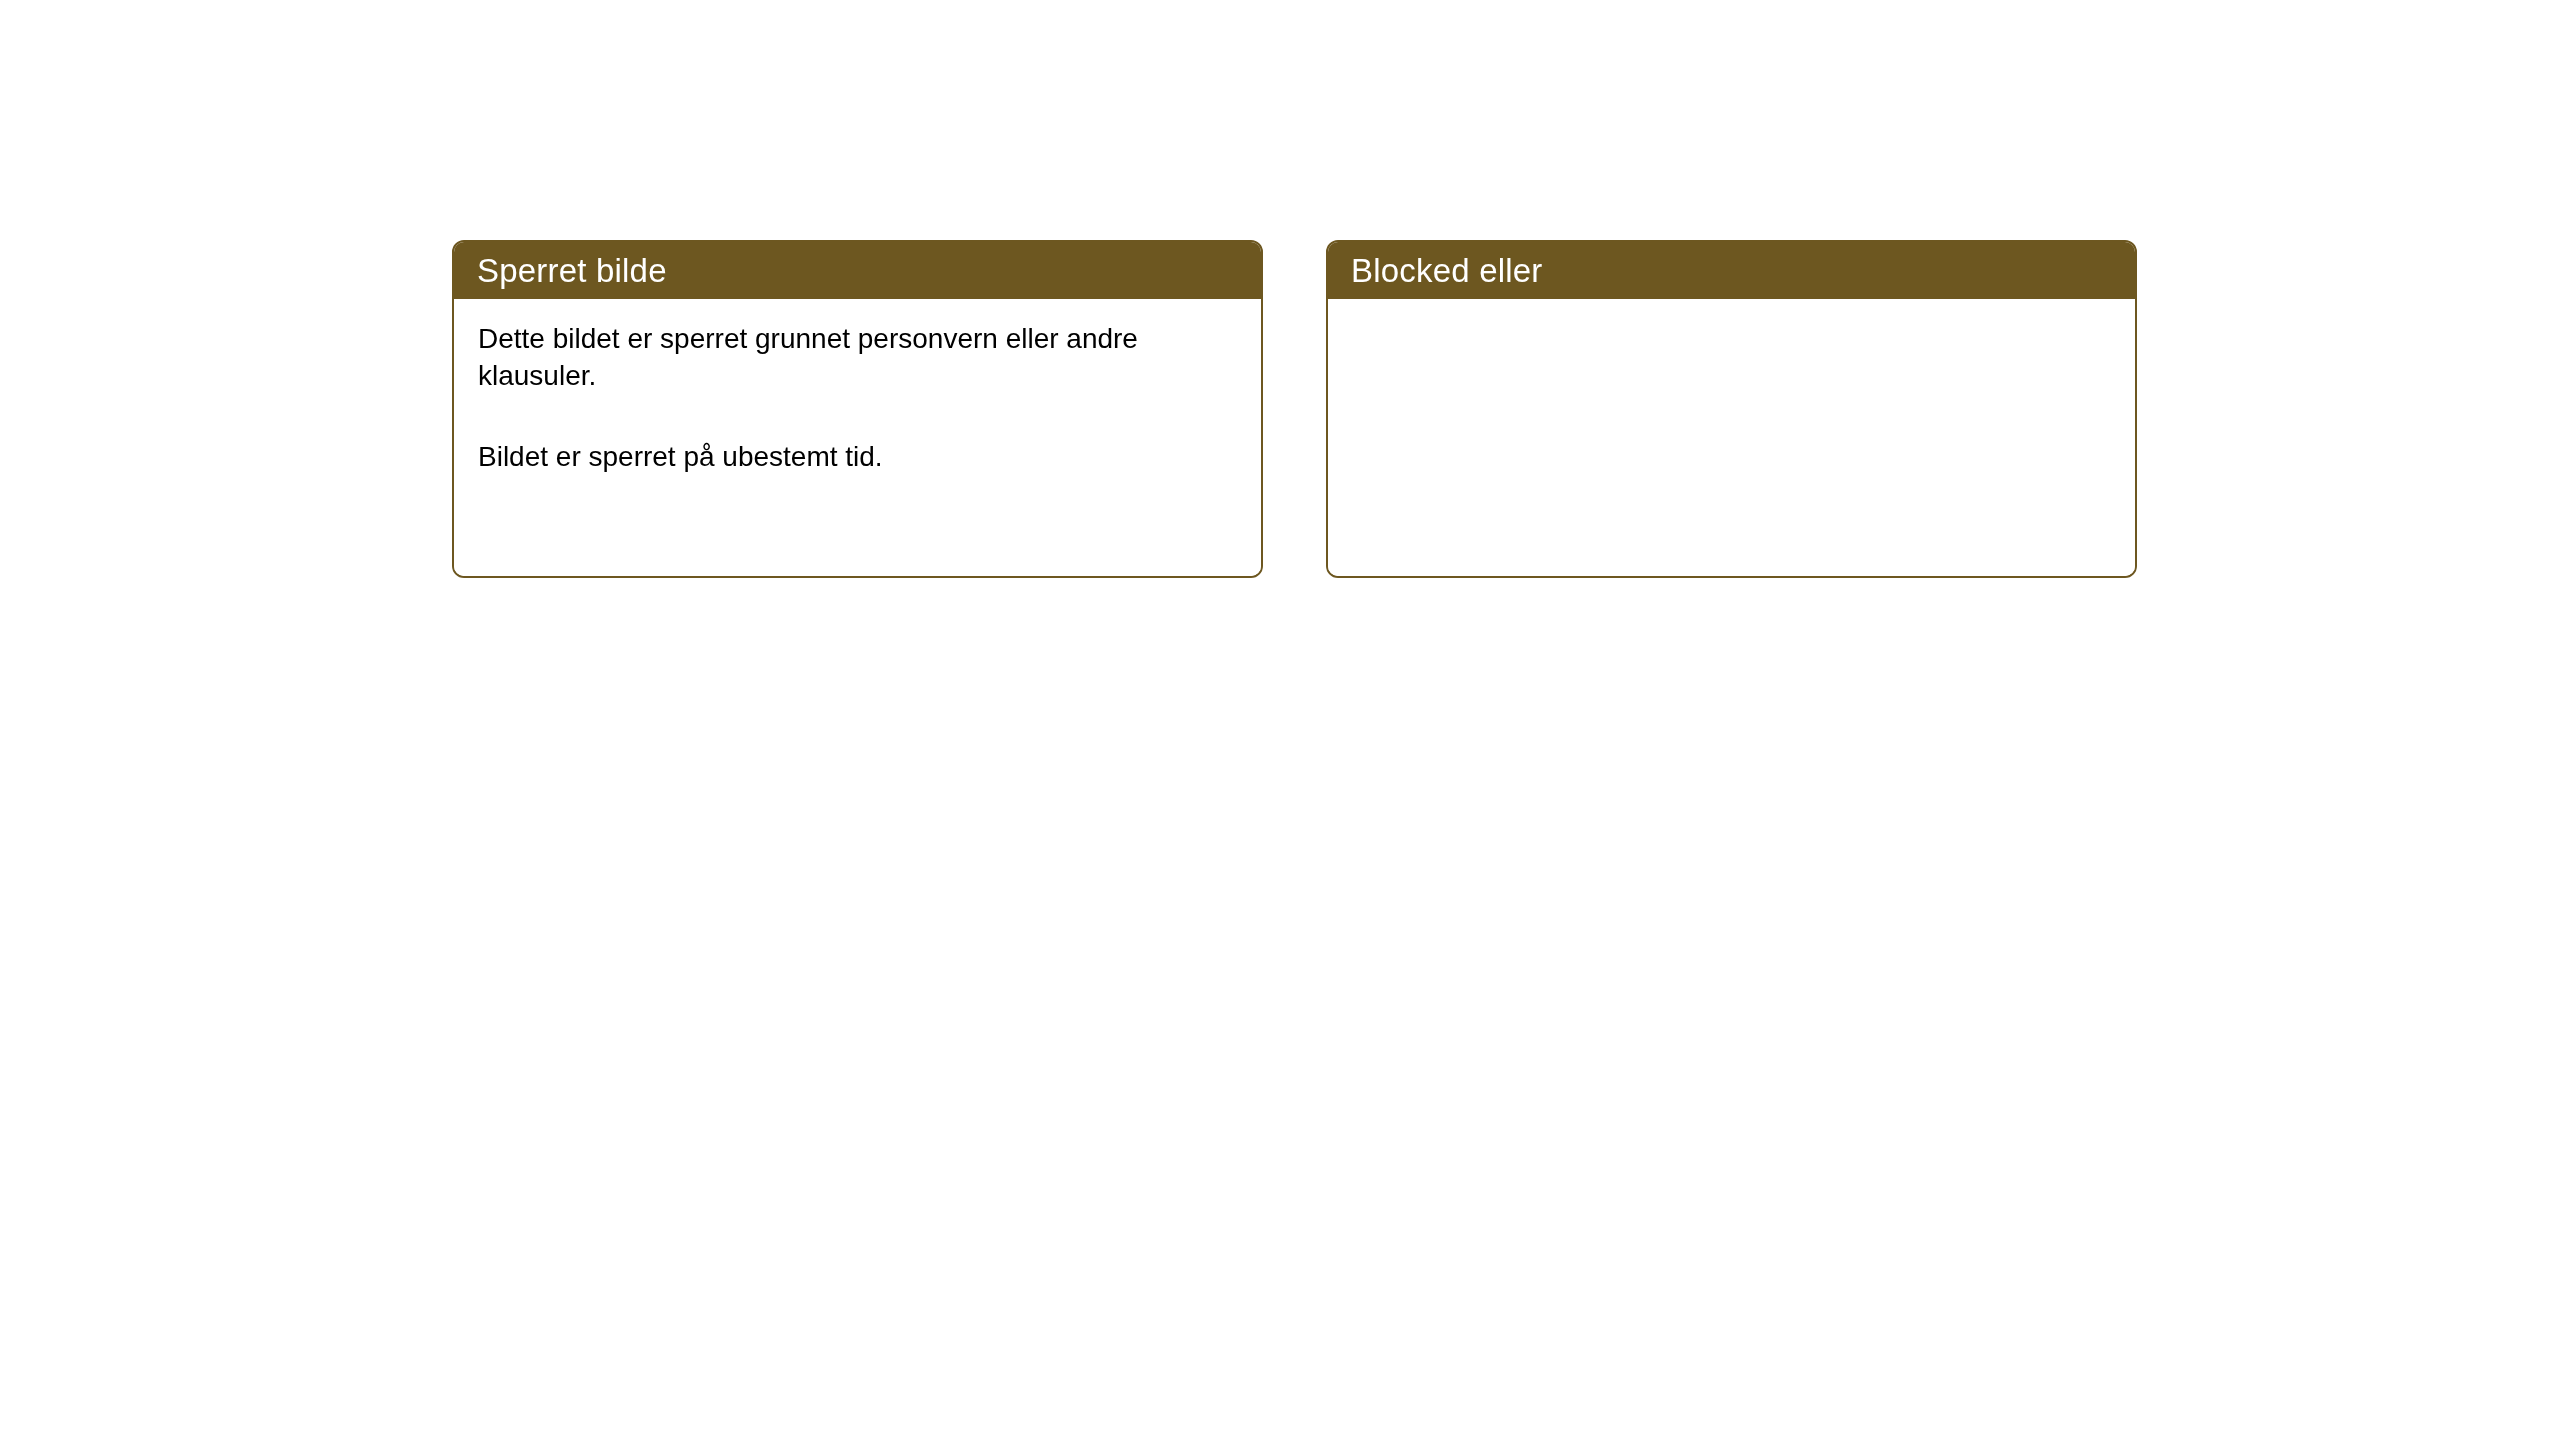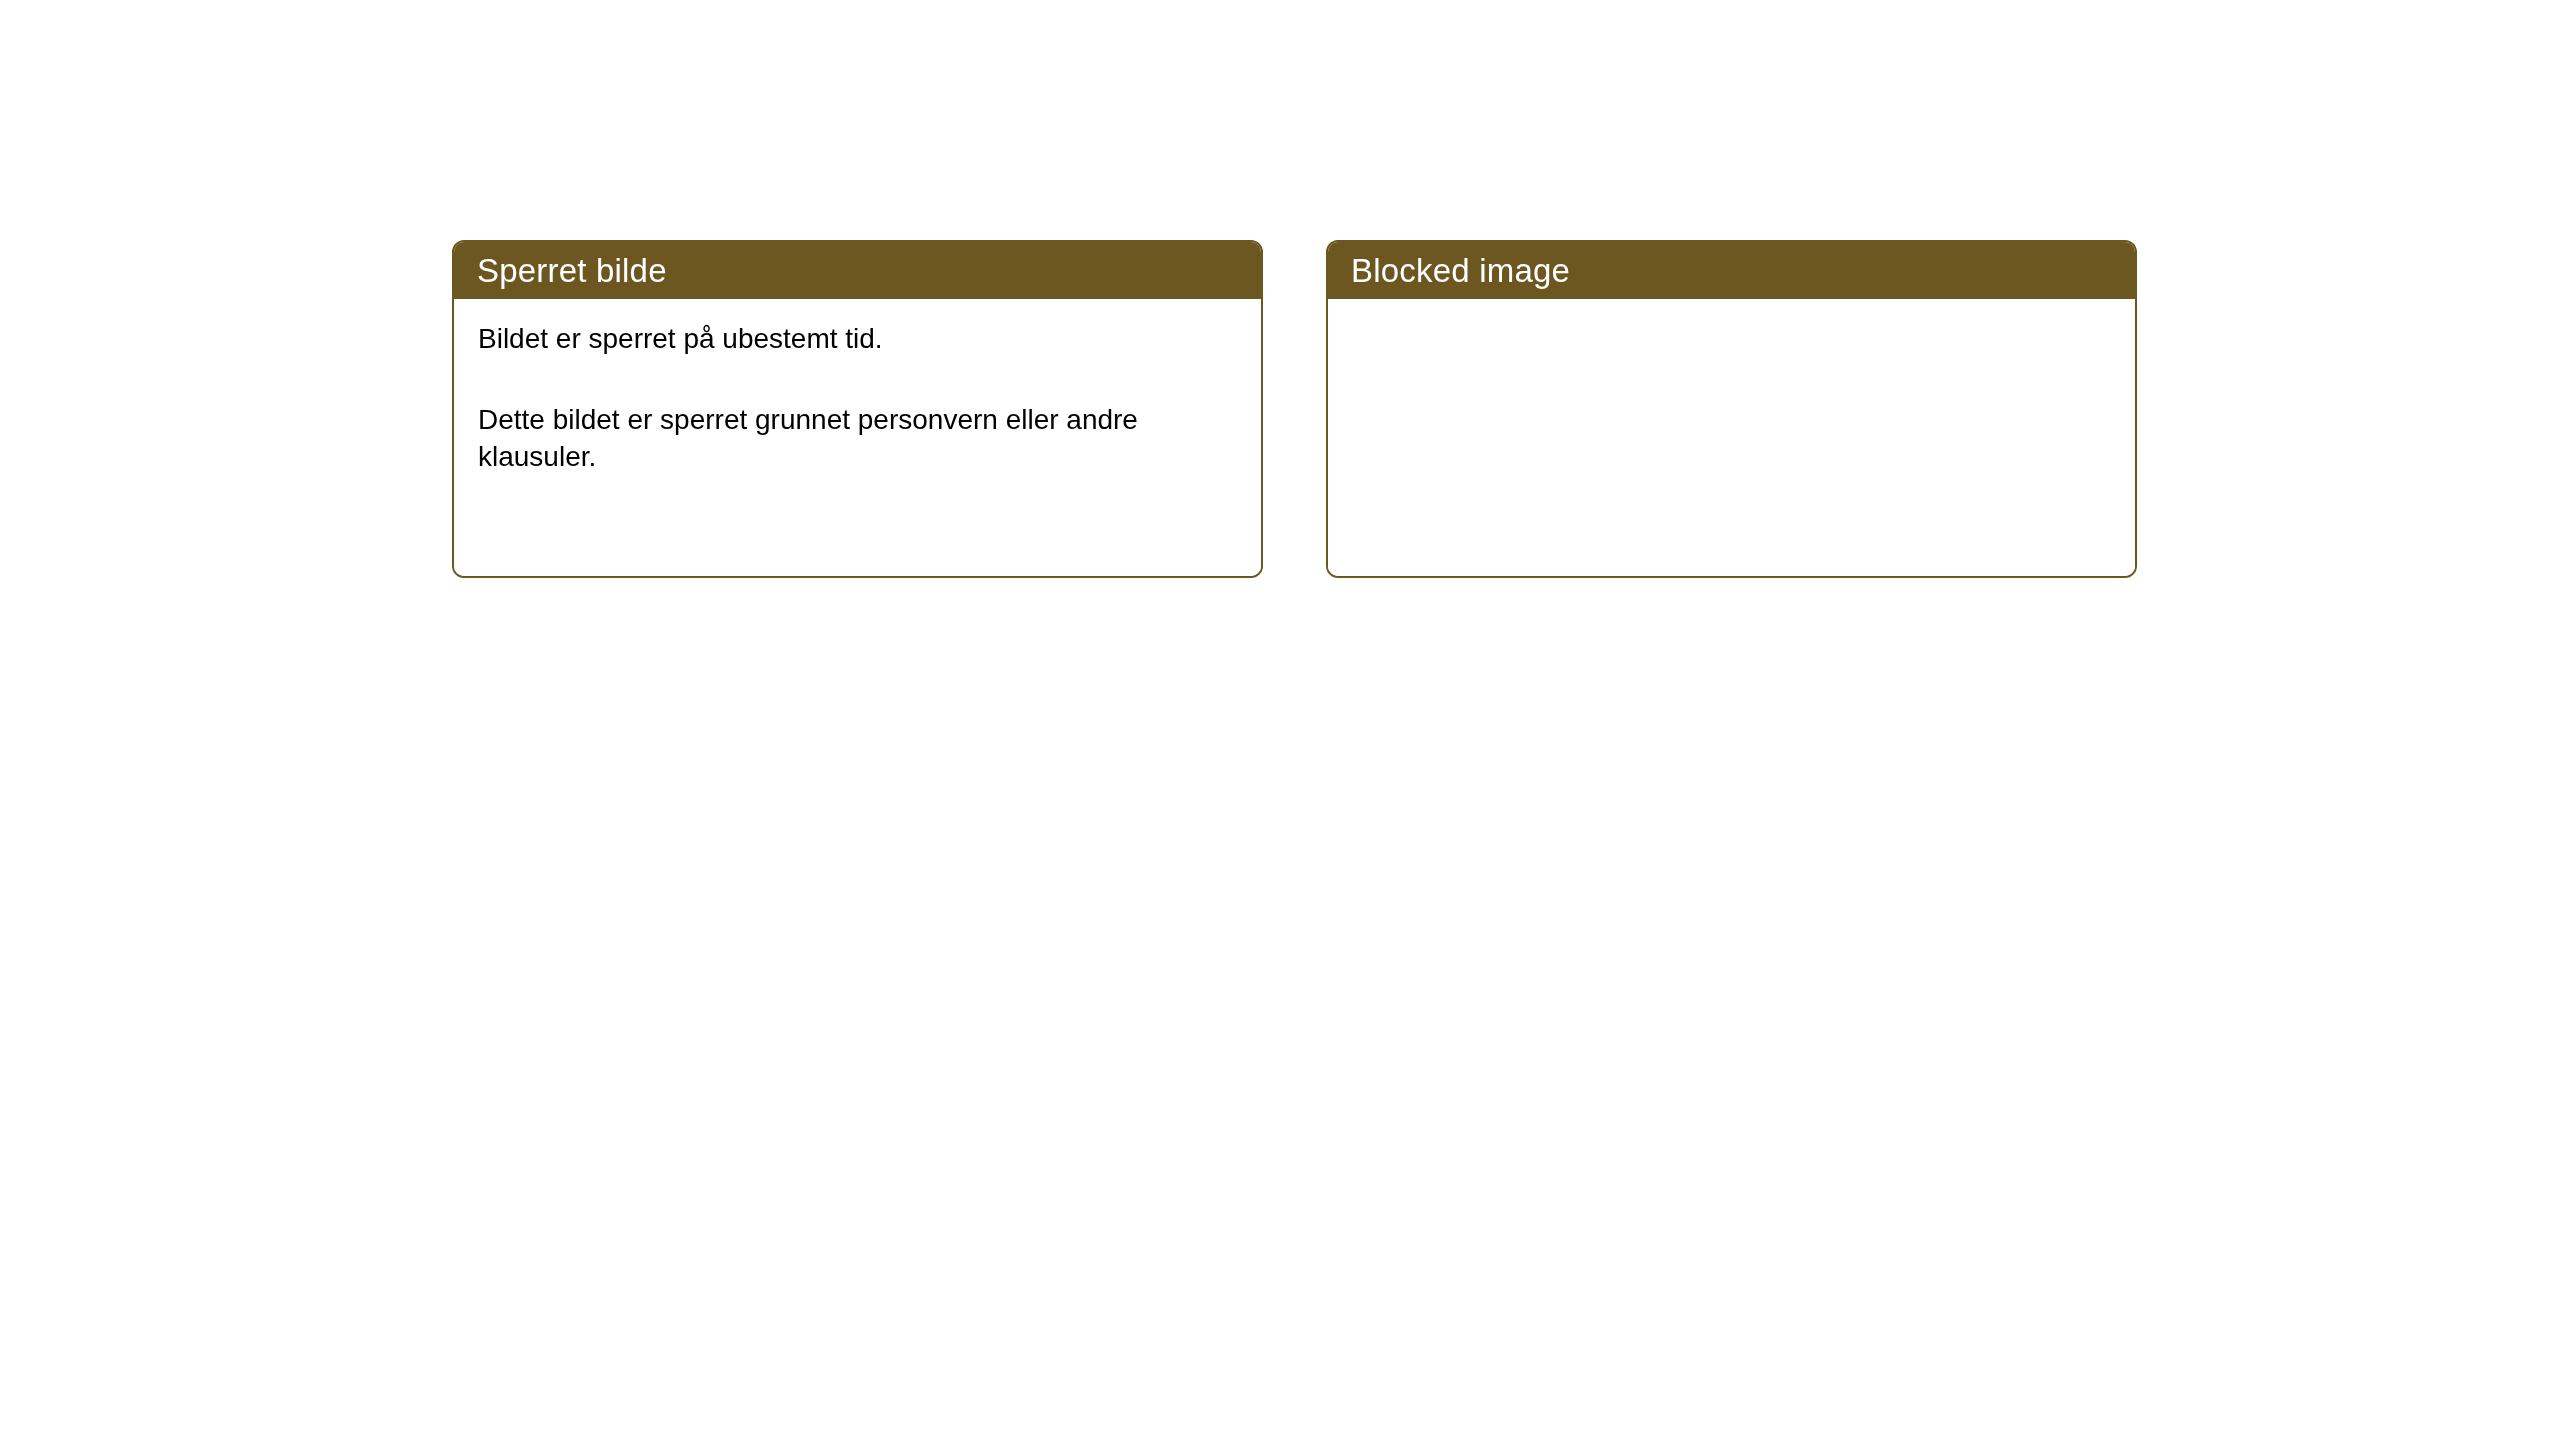--- a/index.html
+++ b/index.html
@@ -94,27 +94,27 @@
 
 <div id="stage">
 
   <div class="cards-row">
 
     <div class="notice-card">
       <div class="notice-card__header">
         <span class="notice-card__title">Sperret bilde</span>
       </div>
       <div class="notice-card__body">
+        <p class="notice-card__paragraph">Dette bildet er sperret grunnet personvern eller andre klausuler.</p>
         <p class="notice-card__paragraph">Bildet er sperret på ubestemt tid.</p>
-        <p class="notice-card__paragraph">Dette bildet er sperret grunnet personvern eller andre klausuler.</p>
       </div>
     </div>
 
     <div class="notice-card">
       <div class="notice-card__header">
-        <span class="notice-card__title">Blocked image</span>
+        <span class="notice-card__title">Blocked eller</span>
       </div>
       <div class="notice-card__body">
       </div>
     </div>
 
   </div>
 </div>
 
 </body></html>

